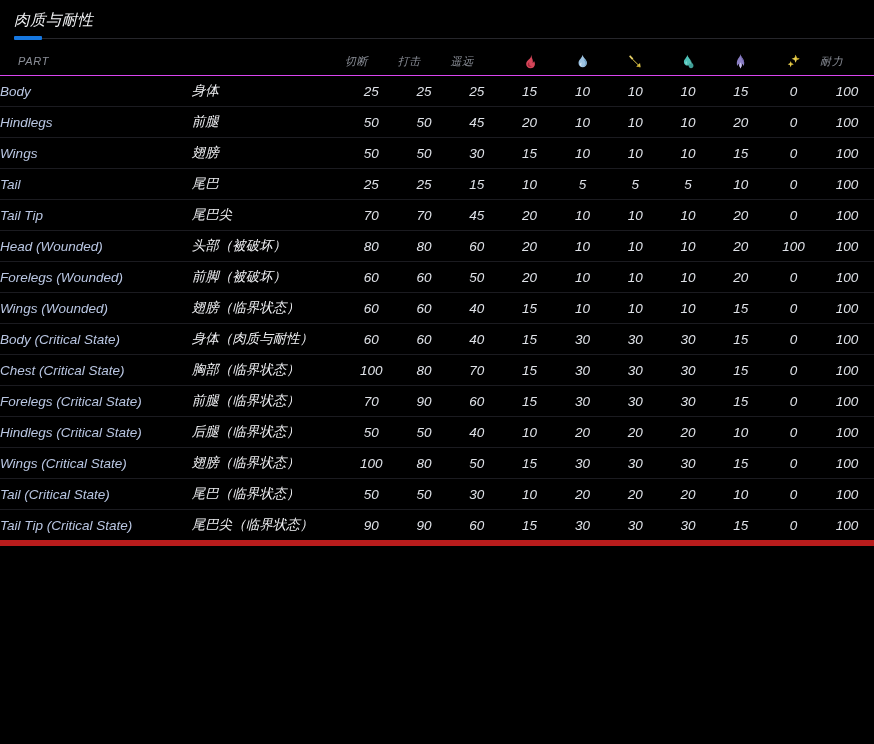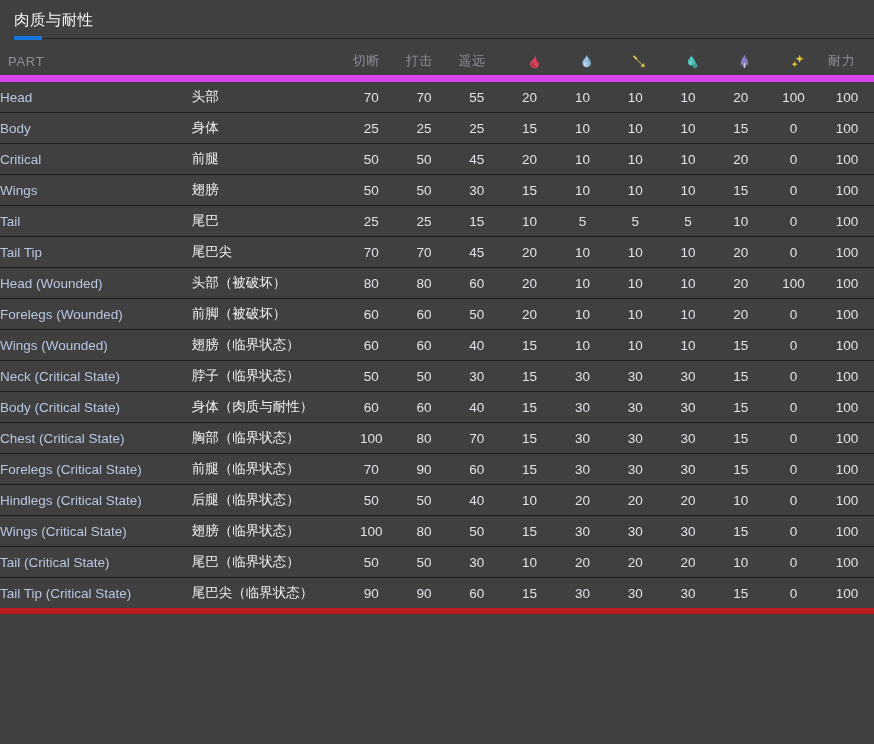--- a/index.html
+++ b/index.html
@@ -13,22 +13,23 @@
     overflow: hidden;
     font-family: "Liberation Sans", "DejaVu Sans", sans-serif;
     color: #e6e8ec;
     -webkit-font-smoothing: antialiased;
   }
 
   .page {
     width: 874px;
     height: 744px;
     position: relative;
-    background: #404040;
+    background: #000000;
     box-sizing: border-box;
+    font-style: italic;
   }
 
   
   .title-block {
     padding: 10px 0 0 14px;
     height: 47px;
     box-sizing: border-box;
     position: relative;
   }
   .panel-title {
@@ -68,25 +69,24 @@
   }
   table.mt th, table.mt td {
     padding: 0;
     border: 0;
     vertical-align: middle;
   }
 
   thead tr.head-row th {
     height: 28px;
     font-weight: 400;
-    font-size: 13px;
+    font-size: 11px;
     color: #8b8f98;
     letter-spacing: .7px;
-    border-bottom: 7px solid #d946ef;
-    padding-left: 8px;
+    border-bottom: 1px solid #d946ef;
   }
   thead th.h-part {
     text-align: left;
     padding-left: 18px;
   }
   thead th.h-cn { text-align: left; }
   thead th.h-num {
     text-align: left;
     font-size: 12.5px;
     color: #8e929b;
@@ -235,49 +235,35 @@
                 <path d="M8 11.6l1.2 3 3 1.2-3 1.2-.4-1.1 1.2-.5-1.6-.6-.7-1.6z" fill="#b99c1f"></path>
               </svg>
             </span>
           </th>
 
           <th class="h-num">耐力</th>
         </tr>
       </thead>
       <tbody id="tbody">
           <tr class="data-row">
-            <td class="c-part">Head</td>
-            <td class="c-cn">头部</td>
-            <td class="c-num">70</td>
-            <td class="c-num">70</td>
-            <td class="c-num">55</td>
-            <td class="c-num">20</td>
-            <td class="c-num">10</td>
-            <td class="c-num">10</td>
-            <td class="c-num">10</td>
-            <td class="c-num">20</td>
-            <td class="c-num">100</td>
-            <td class="c-num">100</td>
-          </tr>
-          <tr class="data-row">
             <td class="c-part">Body</td>
             <td class="c-cn">身体</td>
             <td class="c-num">25</td>
             <td class="c-num">25</td>
             <td class="c-num">25</td>
             <td class="c-num">15</td>
             <td class="c-num">10</td>
             <td class="c-num">10</td>
             <td class="c-num">10</td>
             <td class="c-num">15</td>
             <td class="c-num">0</td>
             <td class="c-num">100</td>
           </tr>
           <tr class="data-row">
-            <td class="c-part">Critical</td>
+            <td class="c-part">Hindlegs</td>
             <td class="c-cn">前腿</td>
             <td class="c-num">50</td>
             <td class="c-num">50</td>
             <td class="c-num">45</td>
             <td class="c-num">20</td>
             <td class="c-num">10</td>
             <td class="c-num">10</td>
             <td class="c-num">10</td>
             <td class="c-num">20</td>
             <td class="c-num">0</td>
@@ -361,34 +347,20 @@
             <td class="c-num">40</td>
             <td class="c-num">15</td>
             <td class="c-num">10</td>
             <td class="c-num">10</td>
             <td class="c-num">10</td>
             <td class="c-num">15</td>
             <td class="c-num">0</td>
             <td class="c-num">100</td>
           </tr>
           <tr class="data-row">
-            <td class="c-part">Neck (Critical State)</td>
-            <td class="c-cn">脖子（临界状态）</td>
-            <td class="c-num">50</td>
-            <td class="c-num">50</td>
-            <td class="c-num">30</td>
-            <td class="c-num">15</td>
-            <td class="c-num">30</td>
-            <td class="c-num">30</td>
-            <td class="c-num">30</td>
-            <td class="c-num">15</td>
-            <td class="c-num">0</td>
-            <td class="c-num">100</td>
-          </tr>
-          <tr class="data-row">
             <td class="c-part">Body (Critical State)</td>
             <td class="c-cn">身体（肉质与耐性）</td>
             <td class="c-num">60</td>
             <td class="c-num">60</td>
             <td class="c-num">40</td>
             <td class="c-num">15</td>
             <td class="c-num">30</td>
             <td class="c-num">30</td>
             <td class="c-num">30</td>
             <td class="c-num">15</td>

